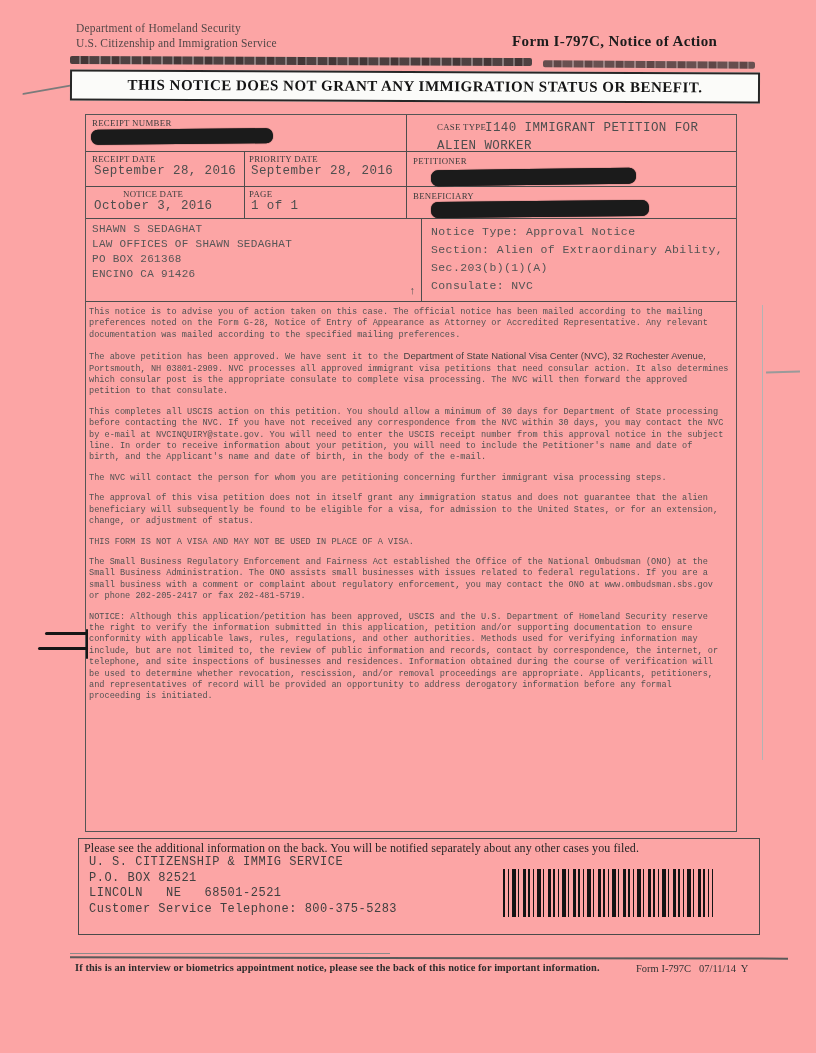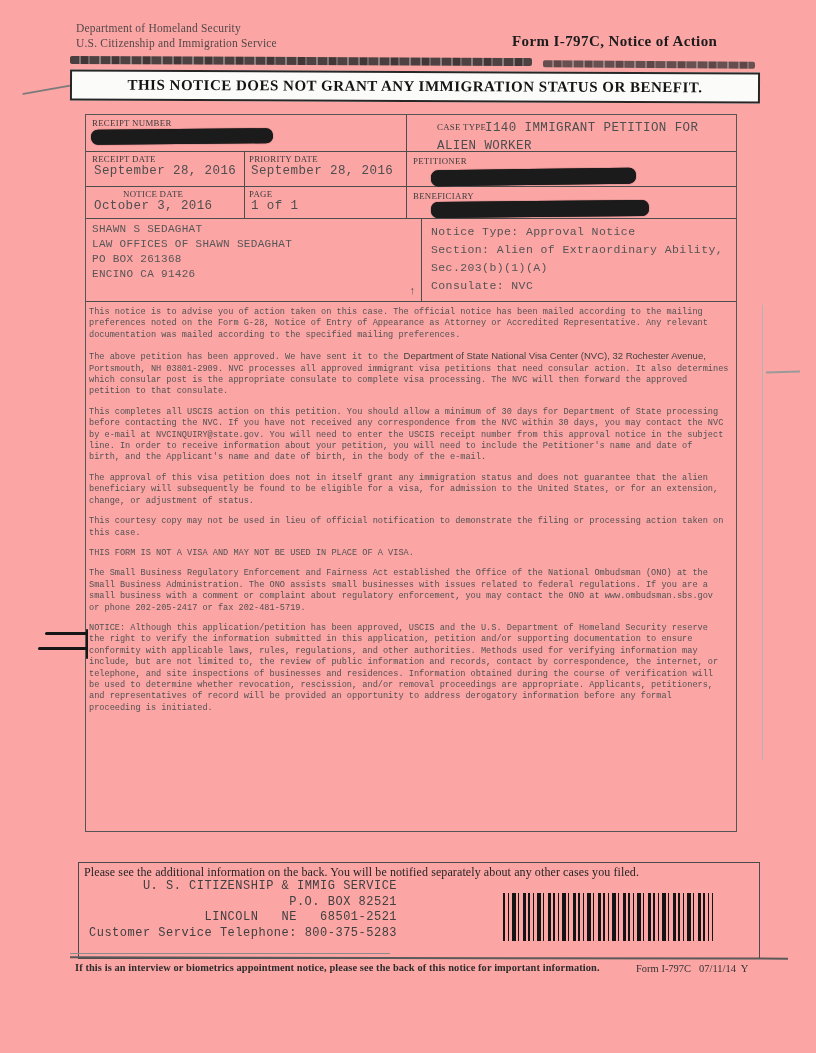--- a/index.html
+++ b/index.html
@@ -122,25 +122,24 @@
 documentation was mailed according to the specified mailing preferences.</p>
       <p class="para"><span>The above petition has been approved.  We have sent it to the </span><span class="sans-seg">Department of State National Visa Center (NVC), 32 Rochester Avenue,</span><span>
 Portsmouth, NH 03801-2909.  NVC processes all approved immigrant visa petitions that need consular action. It also determines
 which consular post is the appropriate consulate to complete visa processing.  The NVC will then forward the approved
 petition to that consulate.</span></p>
       <p class="para">This completes all USCIS action on this petition.  You should allow a minimum of 30 days for Department of State processing
 before contacting the NVC. If you have not received any correspondence from the NVC within 30 days, you may contact the NVC
 by e-mail at NVCINQUIRY@state.gov. You will need to enter the USCIS receipt number from this approval notice in the subject
 line. In order to receive information about your petition, you will need to include the Petitioner's name and date of
 birth, and the Applicant's name and date of birth, in the body of the e-mail.</p>
+      <p class="para">The NVC will contact the person for whom you are petitioning concerning further immigrant visa processing steps.</p>
       <p class="para">The approval of this visa petition does not in itself grant any immigration status and does not guarantee that the alien
 beneficiary will subsequently be found to be eligible for a visa, for admission to the United States, or for an extension,
 change, or adjustment of status.</p>
-      <p class="para">This courtesy copy may not be used in lieu of official notification to demonstrate the filing or processing action taken on
-this case.</p>
       <p class="para">THIS FORM IS NOT A VISA AND MAY NOT BE USED IN PLACE OF A VISA.</p>
       <p class="para">The Small Business Regulatory Enforcement and Fairness Act established the Office of the National Ombudsman (ONO) at the
 Small Business Administration. The ONO assists small businesses with issues related to federal regulations. If you are a
 small business with a comment or complaint about regulatory enforcement, you may contact the ONO at www.ombudsman.sbs.gov
 or phone 202-205-2417 or fax 202-481-5719.</p>
       <p class="para">NOTICE: Although this application/petition has been approved, USCIS and the U.S. Department of Homeland Security reserve
 the right to verify the information submitted in this application, petition and/or supporting documentation to ensure
 conformity with applicable laws, rules, regulations, and other authorities. Methods used for verifying information may
 include, but are not limited to, the review of public information and records, contact by correspondence, the internet, or
 telephone, and site inspections of businesses and residences. Information obtained during the course of verification will
@@ -150,21 +149,21 @@
     </div>
   </div>
 
   <div class="abs pen" style="left:45px;top:632px;width:43px;height:2.5px;"></div>
   <div class="abs pen" style="left:38px;top:647px;width:50px;height:2.5px;"></div>
   <div class="abs pen" style="left:86px;top:629px;width:2px;height:30px;"></div>
 
   <div class="abs scanline" style="left:762px;top:305px;width:1px;height:455px;"></div>
   <div class="abs scanline" style="left:766px;top:371px;width:34px;height:2px;transform:rotate(-2deg);background:#9a9a9a;"></div>
 
-  <div class="abs mailer-box" style="left:78px;top:862px;width:680px;height:95px;text-align:right;">
+  <div class="abs mailer-box" style="left:78px;top:838px;width:680px;height:95px;">
     <div class="abs seeback serif" style="left:5px;top:2px;">Please see the additional information on the back.  You will be notified separately about any other cases you filed.</div>
     <div class="abs mailer-addr" style="left:10px;top:16px;">
       <span>U. S. CITIZENSHIP &amp; IMMIG SERVICE</span>
       <span>P.O. BOX 82521</span>
       <span>LINCOLN   NE   68501-2521</span>
       <span>Customer Service Telephone: 800-375-5283</span>
     </div>
     <div class="abs barcode" style="left:424px;top:30px;width:210px;height:48px;"></div>
   </div>
 

